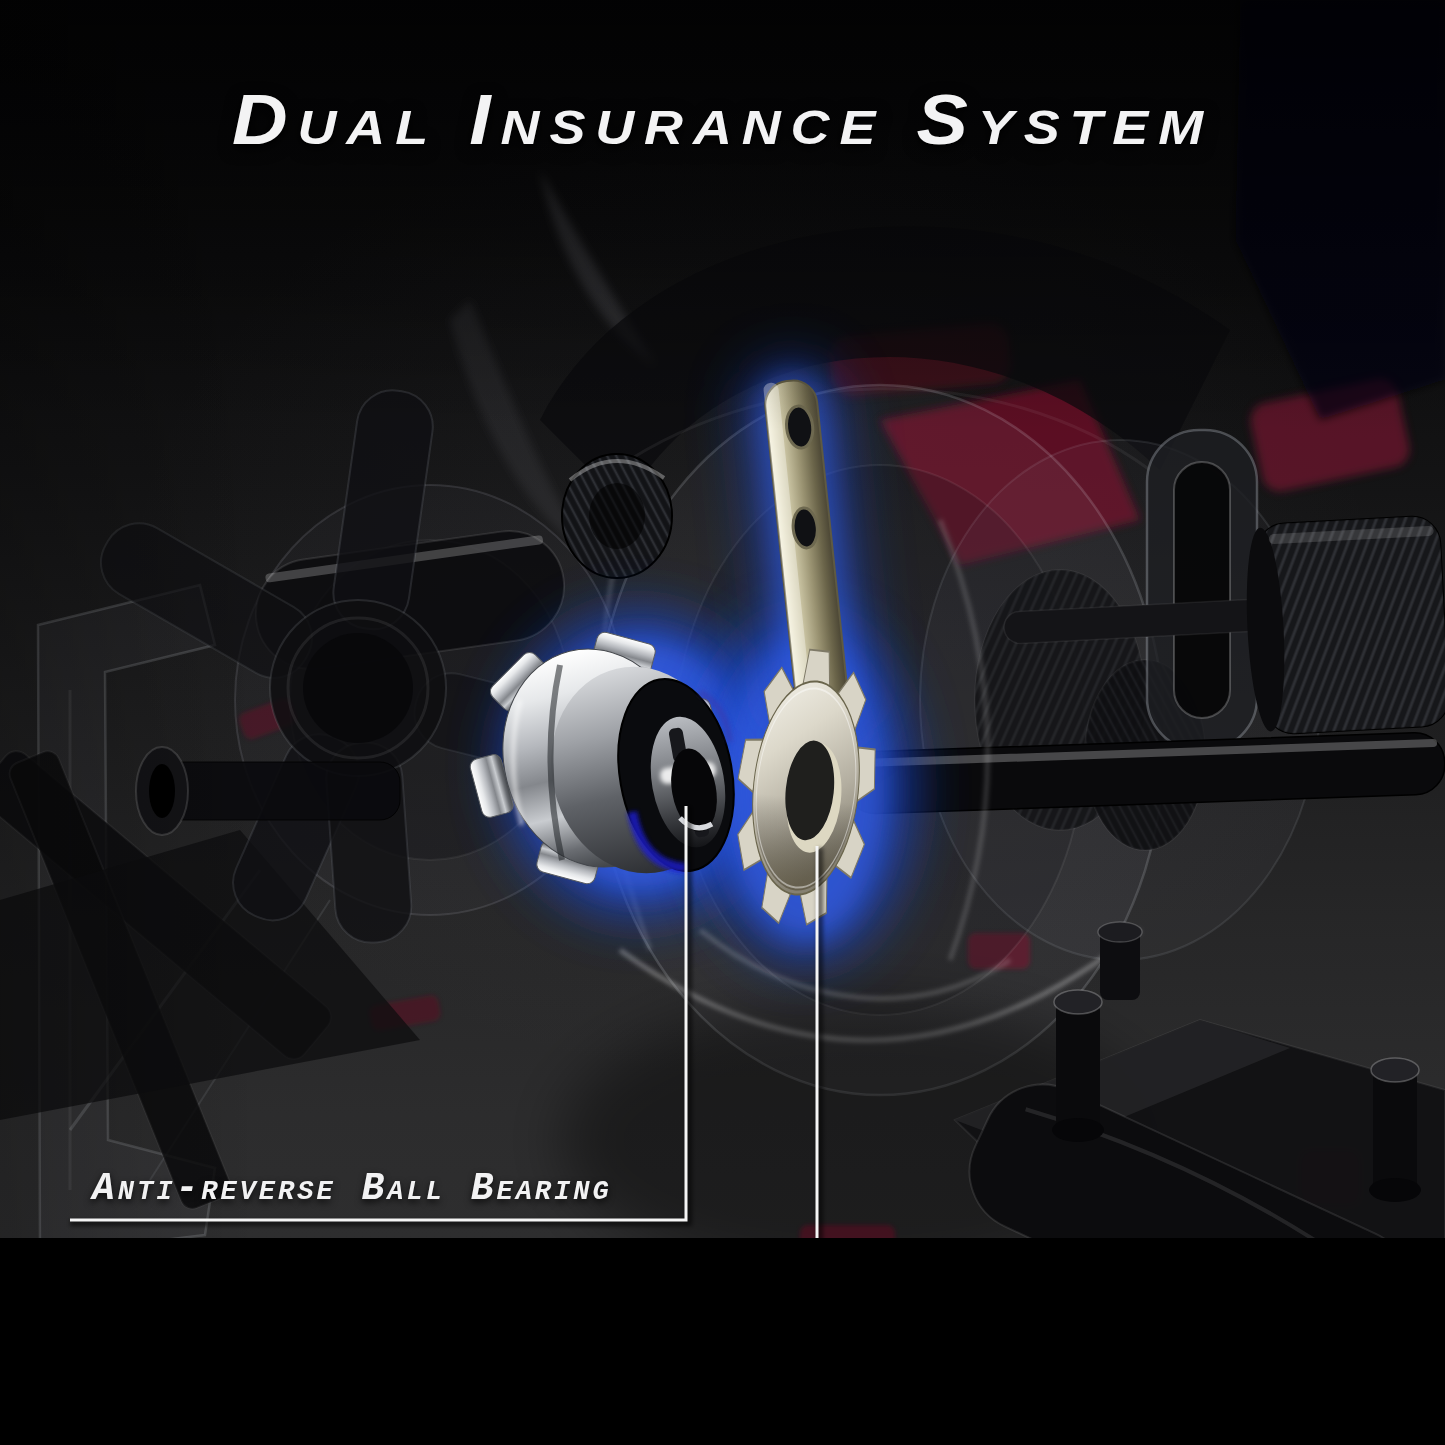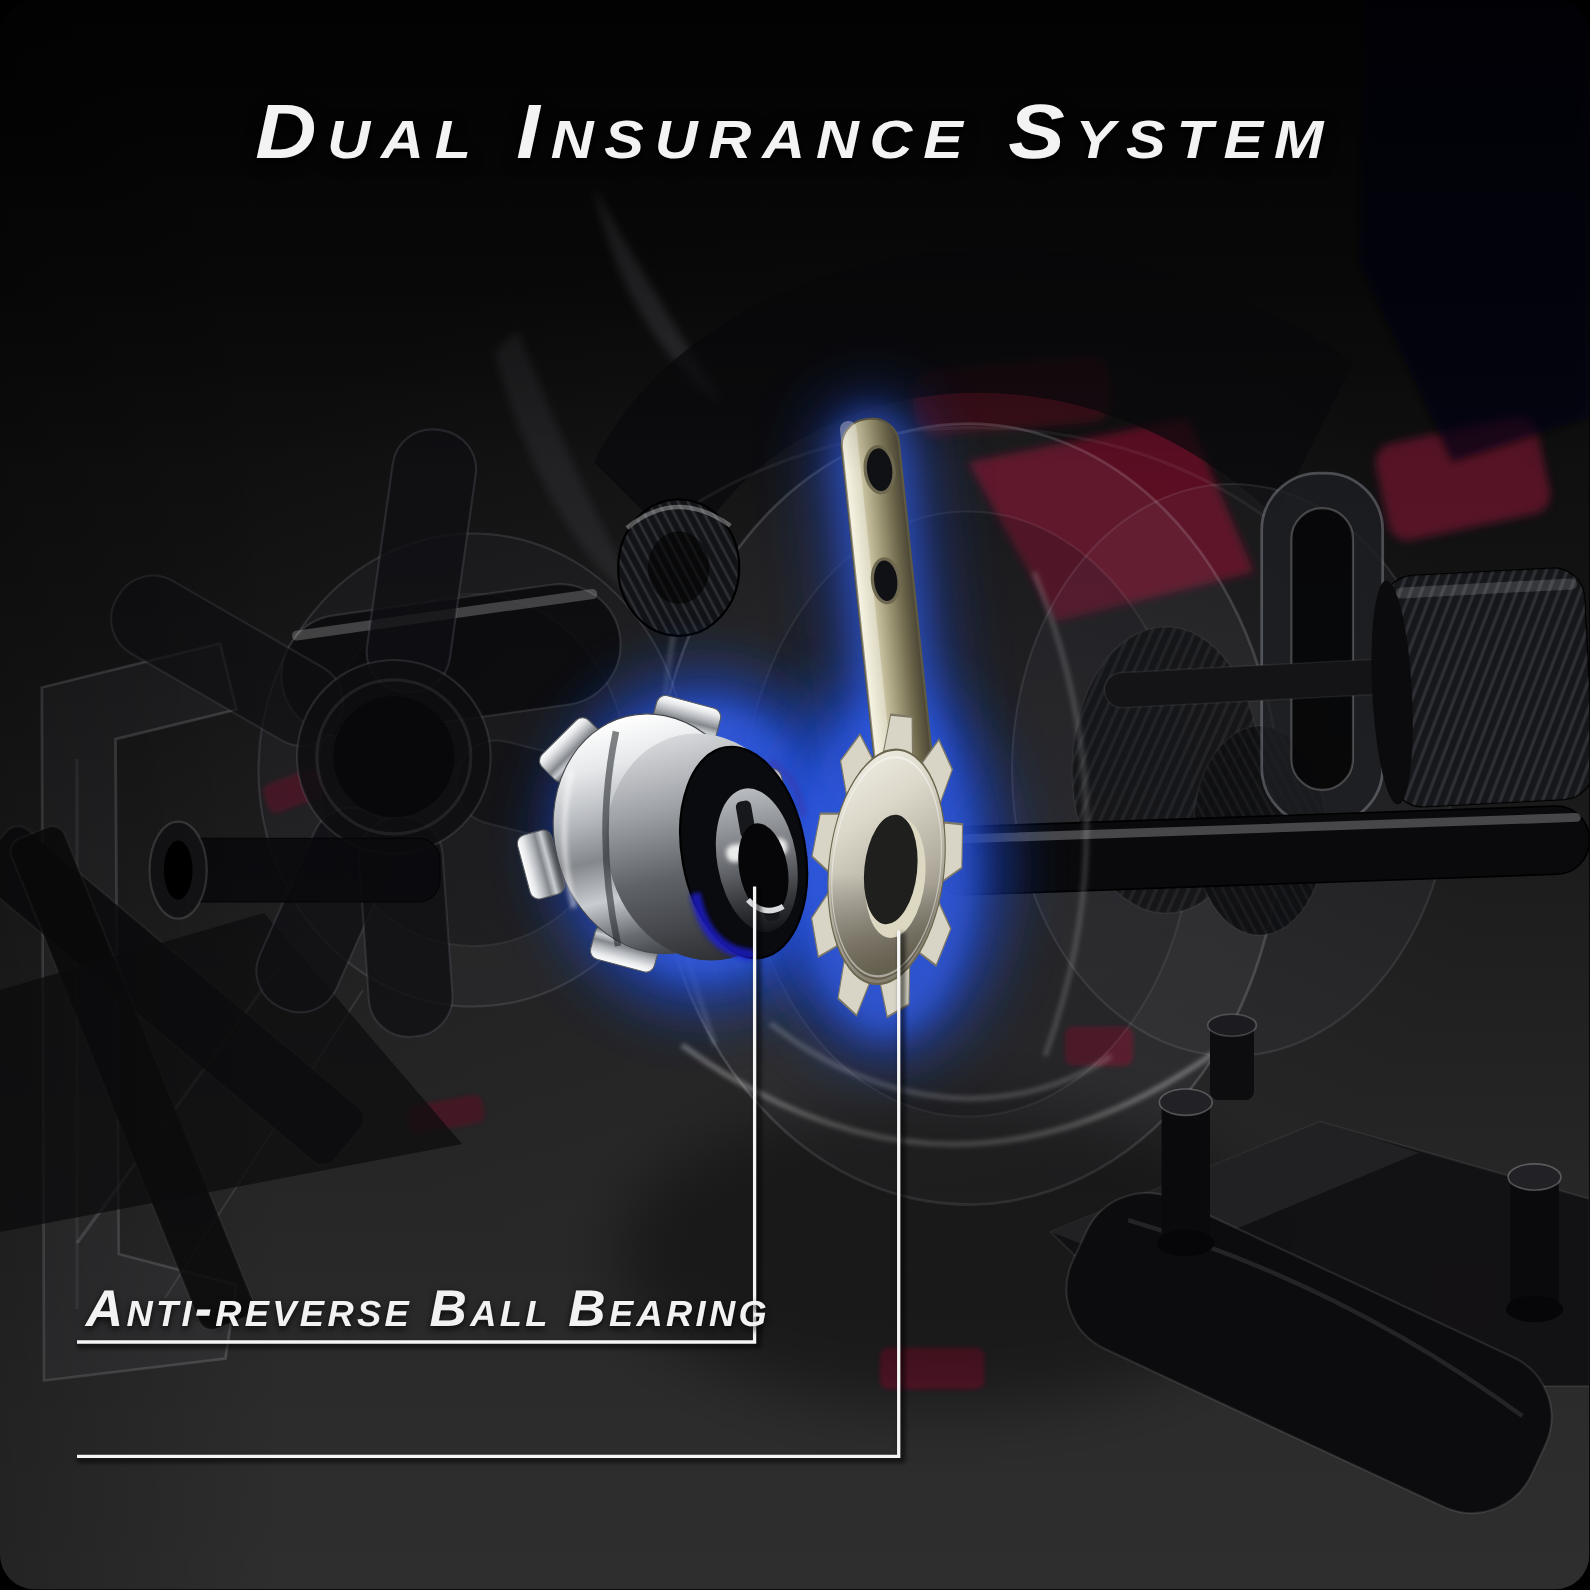--- a/index.html
+++ b/index.html
@@ -1,40 +1,40 @@
 <!DOCTYPE html>
 <html><head>
 <meta charset="utf-8">
 <style>
   html,body{margin:0;padding:0;background:#000;}
   #stage{
-    position:relative;width:1445px;height:1445px;overflow:hidden;
+    position:relative;width:1445px;height:1238px;overflow:hidden;
     background:linear-gradient(180deg,#060607 0%,#0b0b0c 18%,#131314 38%,#1e1e1f 58%,#272728 76%,#2c2c2d 90%,#2e2e2f 100%);
     font-family:"Liberation Sans", sans-serif;
-    border-radius:32px;
   }
   #stage::after{
     content:"";position:absolute;inset:0;pointer-events:none;
     background:radial-gradient(ellipse 900px 700px at 52% 48%, rgba(110,112,118,0.10), rgba(0,0,0,0) 70%);
   }
   .page-title{
     position:absolute;top:80px;left:0;width:100%;
     text-align:center;
     font-size:70px;font-weight:700;font-style:italic;font-variant:small-caps;
     letter-spacing:9px;color:#f3f3f4;white-space:nowrap;
     transform:scaleX(1.10);transform-origin:center;
     text-shadow:0 4px 14px rgba(0,0,0,.85), 0 2px 4px rgba(0,0,0,.9);
     z-index:30;
   }
   .callout-label{
-    position:absolute;left:78px;
-    font-size:47px;line-height:47px;font-weight:700;font-style:italic;font-variant:small-caps;
+    position:absolute;left:92px;
+    font-size:38px;line-height:47px;font-weight:700;font-style:italic;font-variant:small-caps;
     letter-spacing:3px;color:#f2f2f3;white-space:nowrap;
     text-shadow:0 3px 7px rgba(0,0,0,.8);
     z-index:30;
+    font-family:Liberation Mono, monospace;
   }
   #callout-label-1{top:1165px;}
   #callout-label-2{top:1269px;}
   #reel-svg{position:absolute;inset:0;z-index:10;}
 </style>
 </head>
 <body>
 
 <div id="stage">
 

